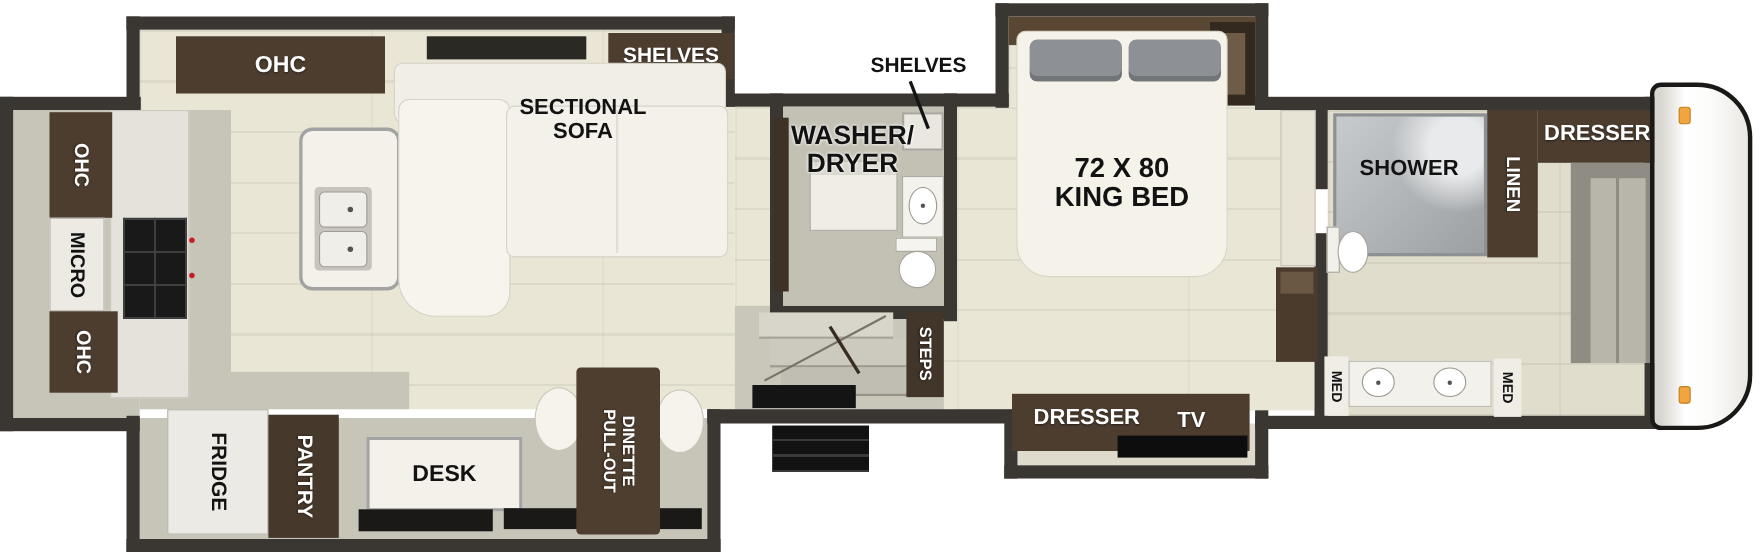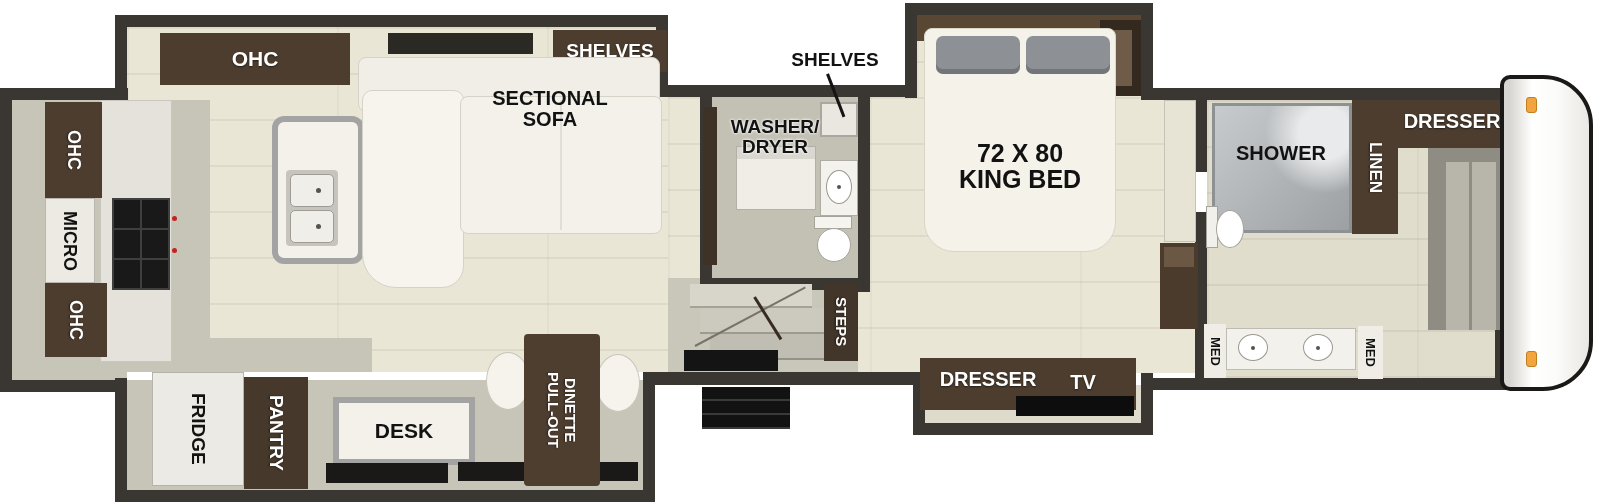--- a/index.html
+++ b/index.html
@@ -7,21 +7,21 @@
         font-family:"Liberation Sans",sans-serif;}
   .abs{position:absolute;box-sizing:border-box;}
   .wall{background:var(--wall,#3a3733);}
   .plank{background:
       repeating-linear-gradient(180deg, rgba(0,0,0,0.055) 0 2px, transparent 2px 46px),
       repeating-linear-gradient(90deg, rgba(0,0,0,0.03) 0 2px, transparent 2px 210px),
       var(--floor,#e9e6d5);}
   .gray{background:var(--floor-gray,#c7c4b8);}
   .brown{background:var(--brown,#4c3d2f);}
   .brown-d{background:var(--brown-dark,#46382b);}
-  .whitef{background:var(--white-furn,#f3f1ea);border:6px solid #a3a3a3;}
+  .whitef{background:var(--white-furn,#f3f1ea);border:3px solid #a3a3a3;}
   .c{display:flex;align-items:center;justify-content:center;text-align:center;}
   .col{display:flex;flex-direction:column;align-items:center;justify-content:center;text-align:center;}
   .lbl{font-weight:700;color:var(--text-dark,#121212);line-height:1.04;white-space:pre-line;
        letter-spacing:0px;}
   .lw{color:var(--text-light,#ffffff);text-shadow:0 1px 2px rgba(0,0,0,.55);}
   .halo{text-shadow:0 0 3px rgba(255,255,255,.85),0 0 3px rgba(255,255,255,.85);}
   .v{writing-mode:vertical-rl;}
   .vlr{writing-mode:vertical-lr;}
   .ell{border-radius:50%;}
 </style>
@@ -95,21 +95,21 @@
   </div>
   <div class="abs" style="left:388px;top:33px;width:145px;height:21px;background:#2b2924;"></div>
   <div class="abs brown c" style="left:553px;top:30px;width:114px;height:42px;">
     <span class="lbl lw" style="font-size:19px;">SHELVES</span>
   </div>
 
   <div class="abs" style="left:358px;top:57px;width:302px;height:55px;background:#f0eee6;border:1px solid #d5d2c8;border-radius:8px;"></div>
   <div class="abs" style="left:362px;top:90px;width:102px;height:198px;background:#f6f4ec;border:1px solid #d5d2c8;border-radius:10px 10px 22px 34px;"></div>
   <div class="abs" style="left:460px;top:96px;width:202px;height:138px;background:#f3f1e9;border:1px solid #d5d2c8;border-radius:8px;"></div>
   <div class="abs" style="left:560px;top:100px;width:2px;height:130px;background:rgba(0,0,0,0.08);"></div>
-  <div class="abs c" style="left:460px;top:84px;width:180px;height:50px;text-align:center;">
+  <div class="abs c" style="left:440px;top:84px;width:180px;height:50px;text-align:center;">
     <span class="lbl" style="font-size:20px;">SECTIONAL
 SOFA</span>
   </div>
 
   <div class="abs c" style="left:152px;top:372px;width:92px;height:114px;background:#eceae4;border:1px solid #b5b3ab;">
     <span class="lbl v" style="font-size:19px;">FRIDGE</span>
   </div>
   <div class="abs brown-d c" style="left:244px;top:377px;width:64px;height:112px;">
     <span class="lbl lw v" style="font-size:19px;">PANTRY</span>
   </div>
@@ -128,21 +128,21 @@
   <div class="abs" style="left:712px;top:97px;width:146px;height:181px;background:#c3c0b4;"></div>
   <div class="abs" style="left:703px;top:107px;width:14px;height:158px;background:#3e3226;"></div>
   <div class="abs" style="left:736px;top:146px;width:80px;height:64px;background:linear-gradient(180deg,#d9d7cf 0 12px,#efede6 12px);border:1px solid #b2b0a8;"></div>
   <div class="abs" style="left:820px;top:102px;width:38px;height:35px;background:#e9e7e0;border:2px solid #a9a79f;"></div>
   <div class="abs" style="left:820px;top:160px;width:38px;height:56px;background:#f4f2ec;border:1px solid #aeaca4;"></div>
   <div class="abs ell" style="left:826px;top:170px;width:26px;height:34px;background:#ffffff;border:1px solid #9a988f;"></div>
   <div class="abs ell" style="left:837px;top:185px;width:4px;height:4px;background:#55534d;"></div>
   <div class="abs" style="left:814px;top:216px;width:38px;height:13px;background:#f6f4ee;border:1px solid #a5a39b;"></div>
   <div class="abs ell" style="left:817px;top:228px;width:34px;height:34px;background:#ffffff;border:1px solid #a5a39b;"></div>
   <div class="abs c" style="left:712px;top:112px;width:116px;height:50px;">
-    <span class="lbl halo" style="font-size:19px;margin-left:10px;">WASHER/
+    <span class="lbl halo" style="font-size:24px;margin-left:10px;">WASHER/
 DRYER</span>
   </div>
   <div class="abs c" style="left:783px;top:48px;width:104px;height:24px;">
     <span class="lbl" style="font-size:19px;">SHELVES</span>
   </div>
   <div class="abs" style="left:826px;top:74px;width:2.5px;height:46px;background:#141414;transform-origin:top center;transform:rotate(-21deg);"></div>
 
   <div class="abs" style="left:690px;top:284px;width:122px;height:24px;background:#d8d5ca;border-bottom:2px solid #a5a298;"></div>
   <div class="abs" style="left:700px;top:308px;width:124px;height:26px;background:#ccc9be;border-bottom:2px solid #9d9a90;"></div>
   <div class="abs" style="left:710px;top:334px;width:126px;height:26px;background:#c0bdb2;border-bottom:2px solid #95928a;"></div>

